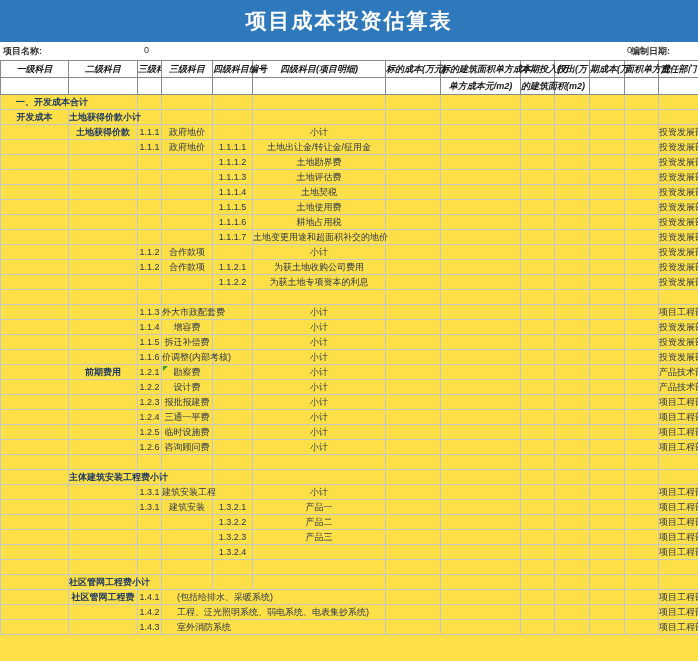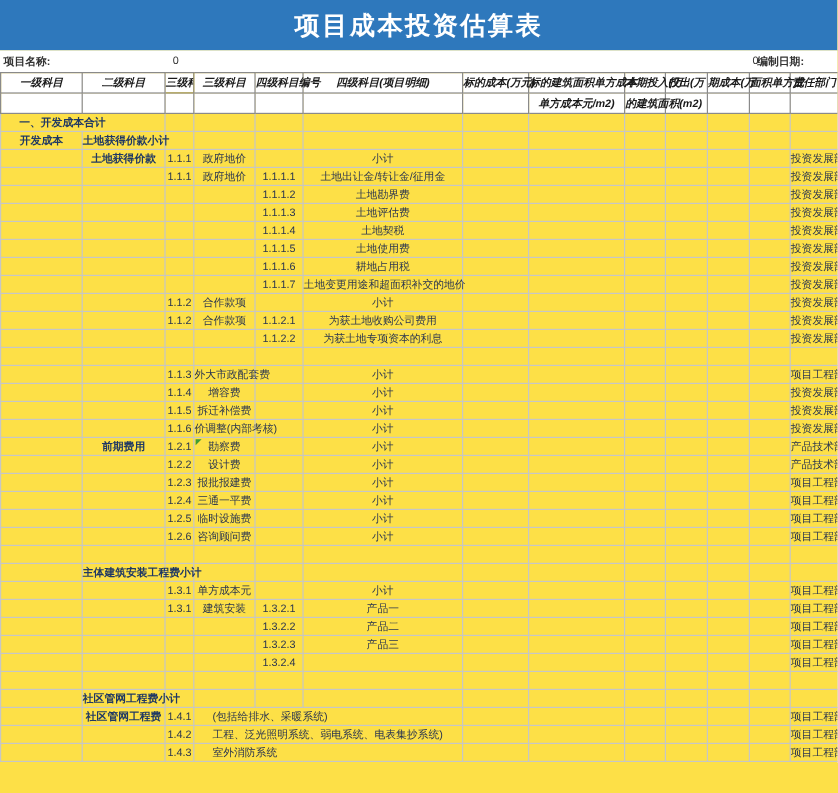--- a/index.html
+++ b/index.html
@@ -484,21 +484,21 @@
           <td class="num"></td>
           <td class="num"></td>
           <td class="num"></td>
           <td class="num"></td>
           <td class="dept"></td>
         </tr>
         <tr>
           <td class="l1"></td>
           <td class="l2"></td>
           <td class="c3">1.3.1</td>
-          <td class="l3">单方成本元</td>
+          <td class="l3">建筑安装工程</td>
           <td class="c4"></td>
           <td class="detail">小计</td>
           <td class="num"></td>
           <td class="num"></td>
           <td class="num"></td>
           <td class="num"></td>
           <td class="num"></td>
           <td class="num"></td>
           <td class="dept">项目工程部</td>
         </tr>

